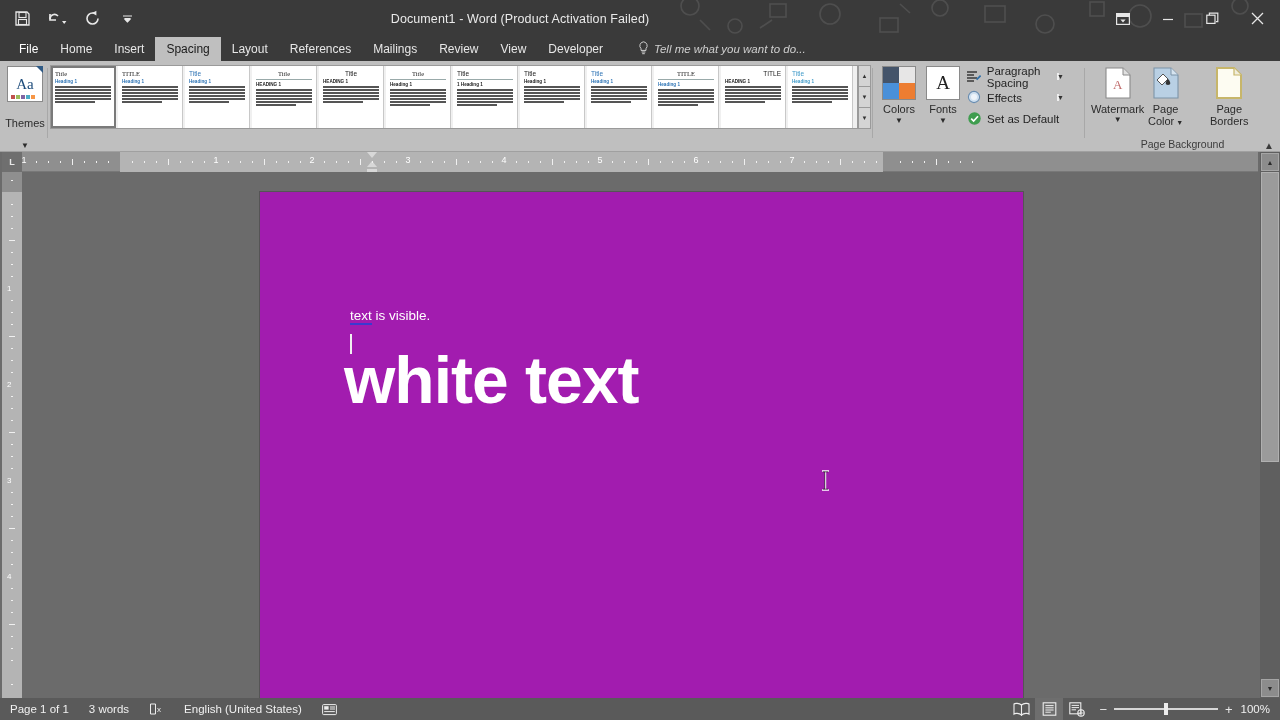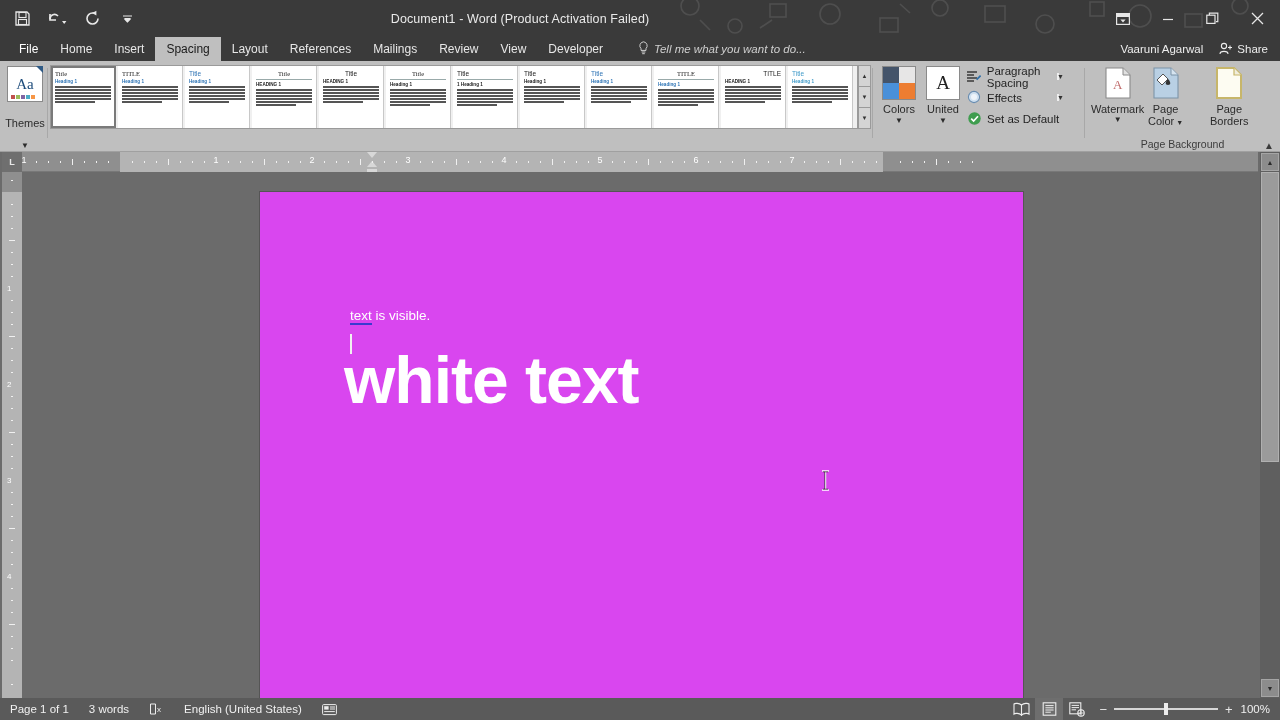--- a/index.html
+++ b/index.html
@@ -244,21 +244,21 @@
   }
 
   
   .canvas {
     position: absolute; top: 172px; left: 22px; width: 1236px; height: 526px;
     background: #6b6b6b; overflow: hidden;
   }
   .page {
     position: absolute; top: 20px; left: 238px;
     width: 763px; height: 506px;
-    background: #d946ef;
+    background: #a21caf;
     box-shadow: 0 0 0 1px #555;
   }
   .doc-line {
     position: absolute; left: 90px;
     color: #ffffff; font-size: 13.5px; white-space: nowrap;
   }
   .misspell {
     border-bottom: 2px solid #3a3ad0;
   }
   .caret {
@@ -415,33 +415,20 @@
     </div>
     <div class="tellme">
       <span>
         <svg width="11" height="14" viewBox="0 0 11 14">
             <path d="M5.5 0.8 A4 4 0 0 1 8 7.6 V9.4 H3 V7.6 A4 4 0 0 1 5.5 0.8z" fill="none" stroke="#cfcfcf" stroke-width="1"></path>
             <path d="M3.6 11 h3.8 M4.2 12.7 h2.6" stroke="#cfcfcf" stroke-width="1"></path>
           </svg>
       </span>
       <span>Tell me what you want to do...</span>
     </div>
-    <div class="acct">
-      <div class="acct-name">Vaaruni Agarwal</div>
-      <div class="share">
-        <span>
-          <svg width="14" height="13" viewBox="0 0 14 13">
-              <circle cx="5" cy="4" r="2.6" fill="none" stroke="#ededed" stroke-width="1.1"></circle>
-              <path d="M1 12 C1 8.5, 9 8.5, 9 12" fill="none" stroke="#ededed" stroke-width="1.1"></path>
-              <path d="M11 3.5 v4 M9 5.5 h4" stroke="#ededed" stroke-width="1.1"></path>
-            </svg>
-        </span>
-        <span>Share</span>
-      </div>
-    </div>
   </div>
 
   <div class="ribbon">
 
     <div class="grp themes-grp">
       <div class="themes-btn">
         <div class="themes-ico">
           <span class="aa">Aa</span>
           <span class="corner"></span>
           <span class="swatches">
@@ -623,21 +610,21 @@
           <i style="background:#44546a"></i>
             <i style="background:#e7e6e6"></i>
             <i style="background:#4a90d9"></i>
             <i style="background:#ed7d31"></i>
         </div>
         <div class="bb-lbl">Colors</div>
         <div class="bb-arrow">▼</div>
       </div>
       <div class="big-btn" style="left:48px">
         <div class="fonts-ico">A</div>
-        <div class="bb-lbl">United</div>
+        <div class="bb-lbl">Fonts</div>
         <div class="bb-arrow">▼</div>
       </div>
       <div class="small-btns">
         <div class="sb">
           <span class="ico">
             <svg width="15" height="14" viewBox="0 0 15 14">
                 <path d="M1 2 h10 M1 5 h7 M1 8 h10 M1 11 h7" stroke="#3a3a3a" stroke-width="1.3"></path>
                 <path d="M10 9 l4-4 1.2 1.2 -4 4z" fill="#2f6fa8"></path>
               </svg>
           </span>

